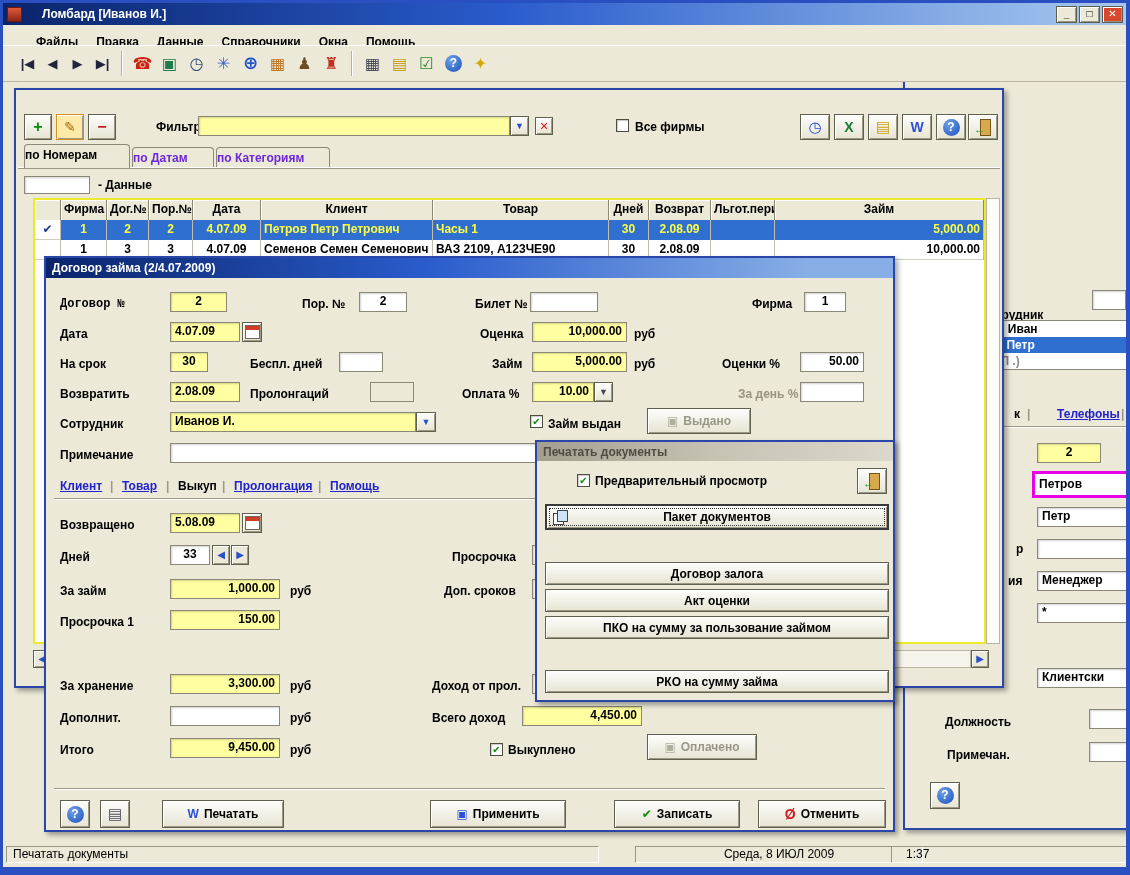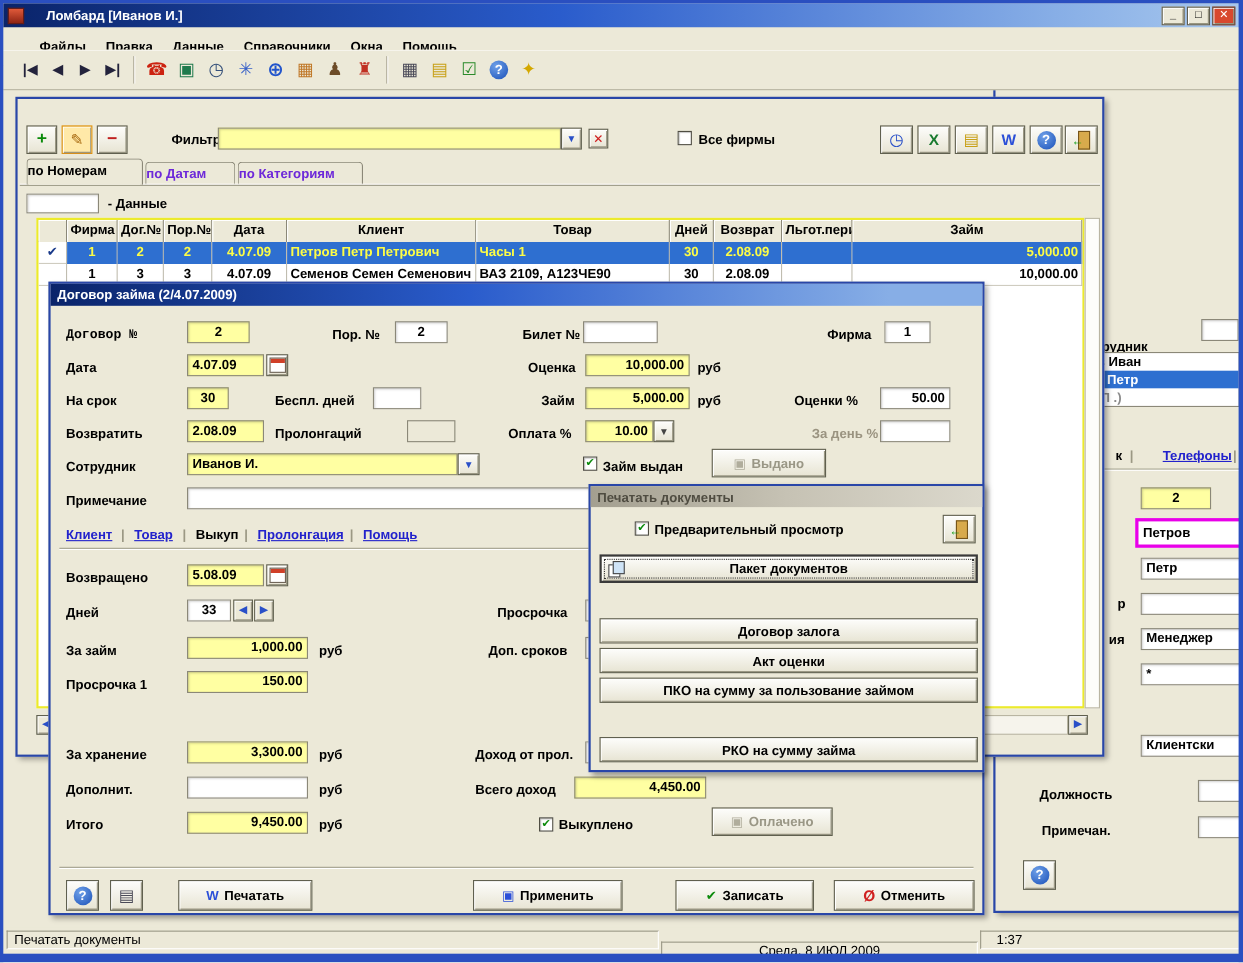--- a/index.html
+++ b/index.html
@@ -413,17 +413,17 @@
       <span>Пакет документов</span>
     </div>
     <div class="b" style="left:8px;top:120px;width:344px;height:23px;">Договор залога</div>
     <div class="b" style="left:8px;top:147px;width:344px;height:23px;">Акт оценки</div>
     <div class="b" style="left:8px;top:174px;width:344px;height:23px;">ПКО на сумму за пользование займом</div>
     <div class="b" style="left:8px;top:228px;width:344px;height:23px;">РКО на сумму займа</div>
   </div>
 
   <div id="statusbar">
     <div class="scell" style="left:3px;width:593px;">Печатать документы</div>
-    <div class="scell" style="left:598px;width:288px;text-align:center;margin-top:10px;">Среда, 8 ИЮЛ 2009</div>
+    <div class="scell" style="left:632px;width:288px;text-align:center;">Среда, 8 ИЮЛ 2009</div>
     <div class="scell" style="left:888px;width:236px;padding-left:14px;">1:37</div>
   </div>
 
 </div>
 
 </body></html>

